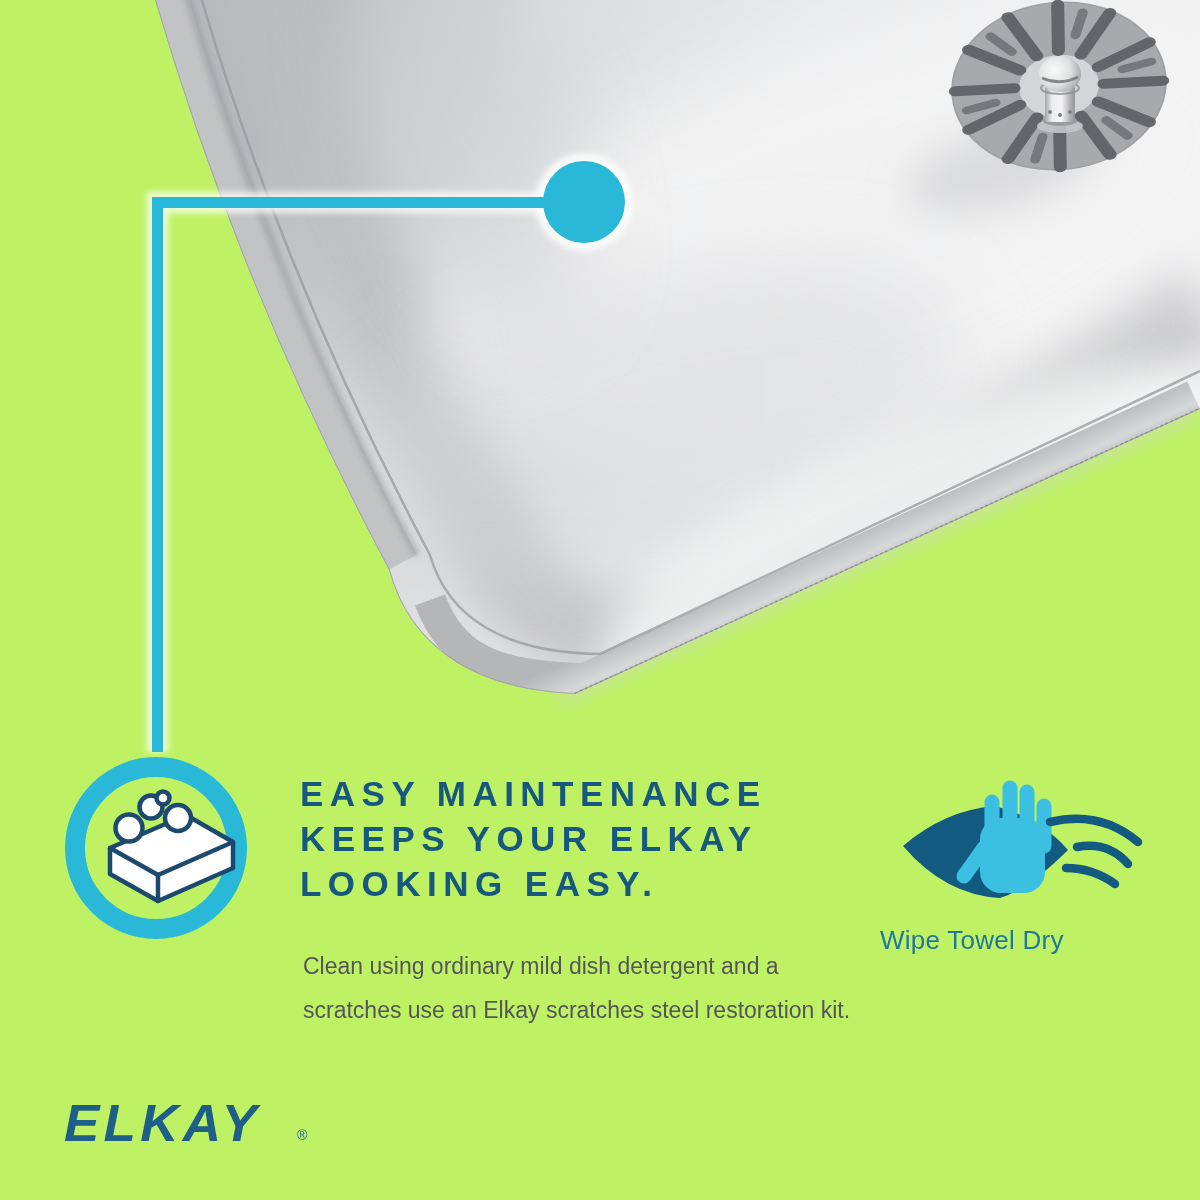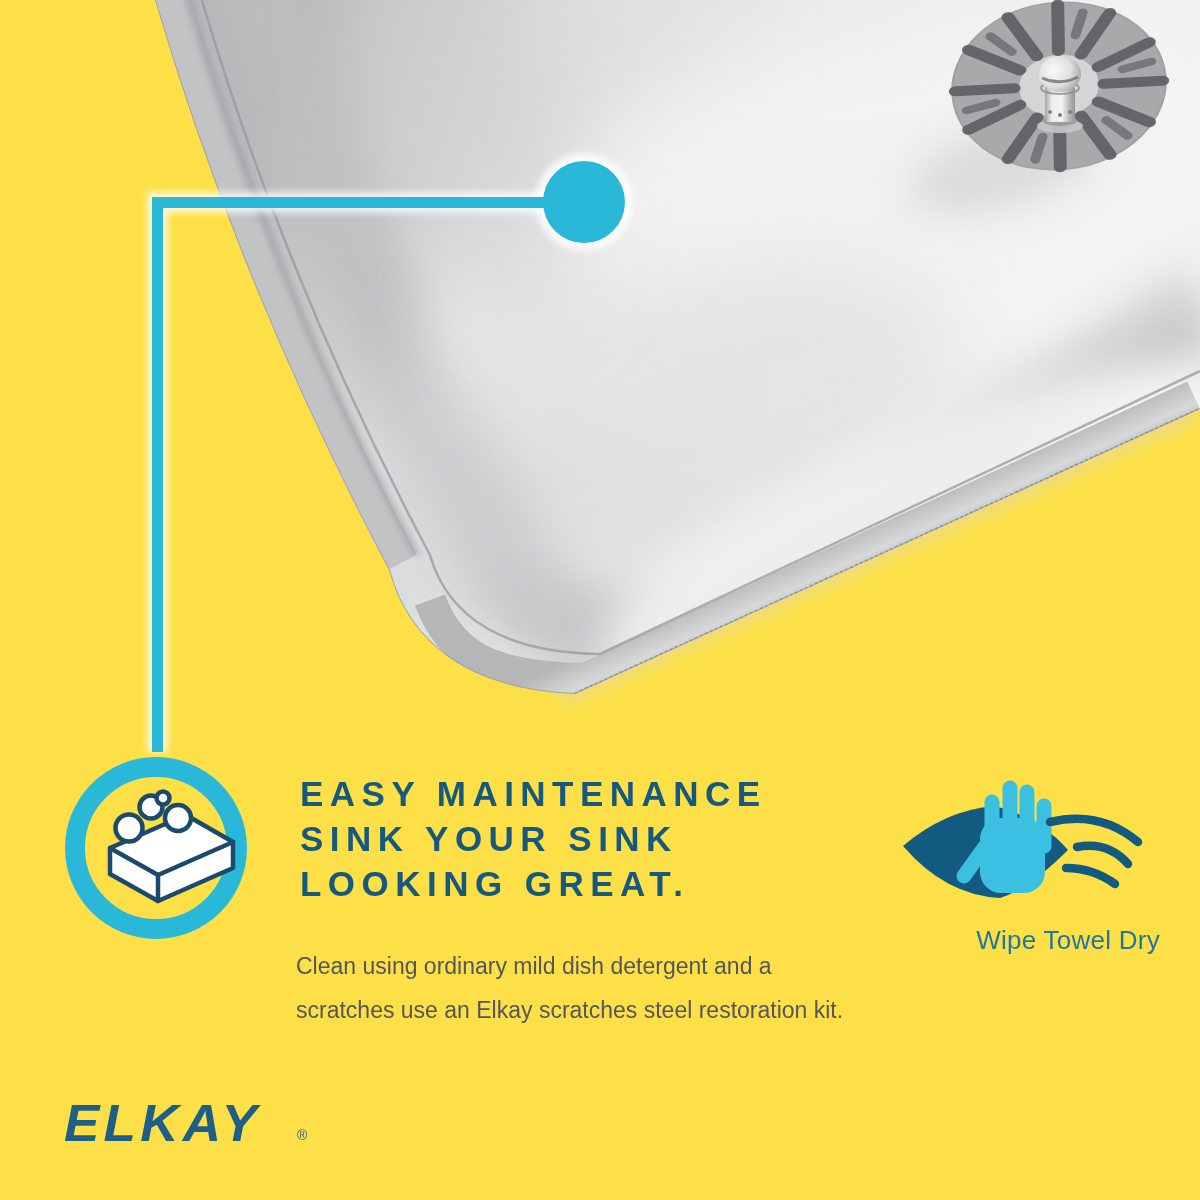--- a/index.html
+++ b/index.html
@@ -1,34 +1,34 @@
 <!DOCTYPE html>
 <html style="--accent: #2ab8d8; --heading: #17587f; --body: #55565a; --label: #20799c; --towel: #135a80; --hand: #3cc0e2; --outline: #1b4a6e; --logo: #1d5f87;"><head>
 <meta charset="utf-8">
 <style>
   html,body{margin:0;padding:0;background:#fff;}
   .canvas{
-    position:relative;width:1200px;height:1200px;overflow:hidden;background:#fde047;
+    position:relative;width:1200px;height:1200px;overflow:hidden;background:#bef264;
     font-family:"Liberation Sans","DejaVu Sans",sans-serif;
   }
   .scene{position:absolute;left:0;top:0;width:1200px;height:1200px;display:block;}
 
   
   .headline{
     position:absolute;left:300px;top:771px;
     color:var(--heading);font-size:35px;font-weight:700;
     letter-spacing:.185em;line-height:45px;white-space:nowrap;
   }
   .bodycopy{
-    position:absolute;left:296px;top:944px;
+    position:absolute;left:303px;top:944px;
     color:var(--body);font-size:23px;font-weight:400;
     line-height:44px;white-space:nowrap;
   }
   .wipe-label{
-    position:absolute;left:880px;top:925px;width:280px;text-align:right;
+    position:absolute;left:880px;top:925px;width:280px;text-align:left;
     color:var(--label);font-size:26px;font-weight:400;letter-spacing:.01em;
   }
   .logo{
     position:absolute;left:64px;top:1099px;
     color:var(--logo);font-size:51px;font-weight:700;font-style:italic;
     letter-spacing:.08em;line-height:50px;white-space:nowrap;
     transform:scaleX(1.04);transform-origin:left center;
   }
   .reg{
     position:absolute;left:297px;top:1127px;
@@ -209,22 +209,22 @@
       <g>
         <path class="motion" d="M 1050,822 Q 1100,810 1138,842"></path>
         <path class="motion" d="M 1077,847 Q 1108,841 1128,864"></path>
         <path class="motion" d="M 1066,868 Q 1093,868 1115,884"></path>
       </g>
     </g>
   </svg>
 
   <div class="headline">
     <span style="display:block">EASY MAINTENANCE</span>
-    <span style="display:block">SINK YOUR SINK</span>
-    <span style="display:block">LOOKING GREAT.</span>
+    <span style="display:block">KEEPS YOUR ELKAY</span>
+    <span style="display:block">LOOKING EASY.</span>
   </div>
 
   <div class="bodycopy">
     <span style="display:block">Clean using ordinary mild dish detergent and a</span>
     <span style="display:block">scratches use an Elkay scratches steel restoration kit.</span>
   </div>
 
   <div class="wipe-label">Wipe Towel Dry</div>
 
   <div class="logo">ELKAY</div>

